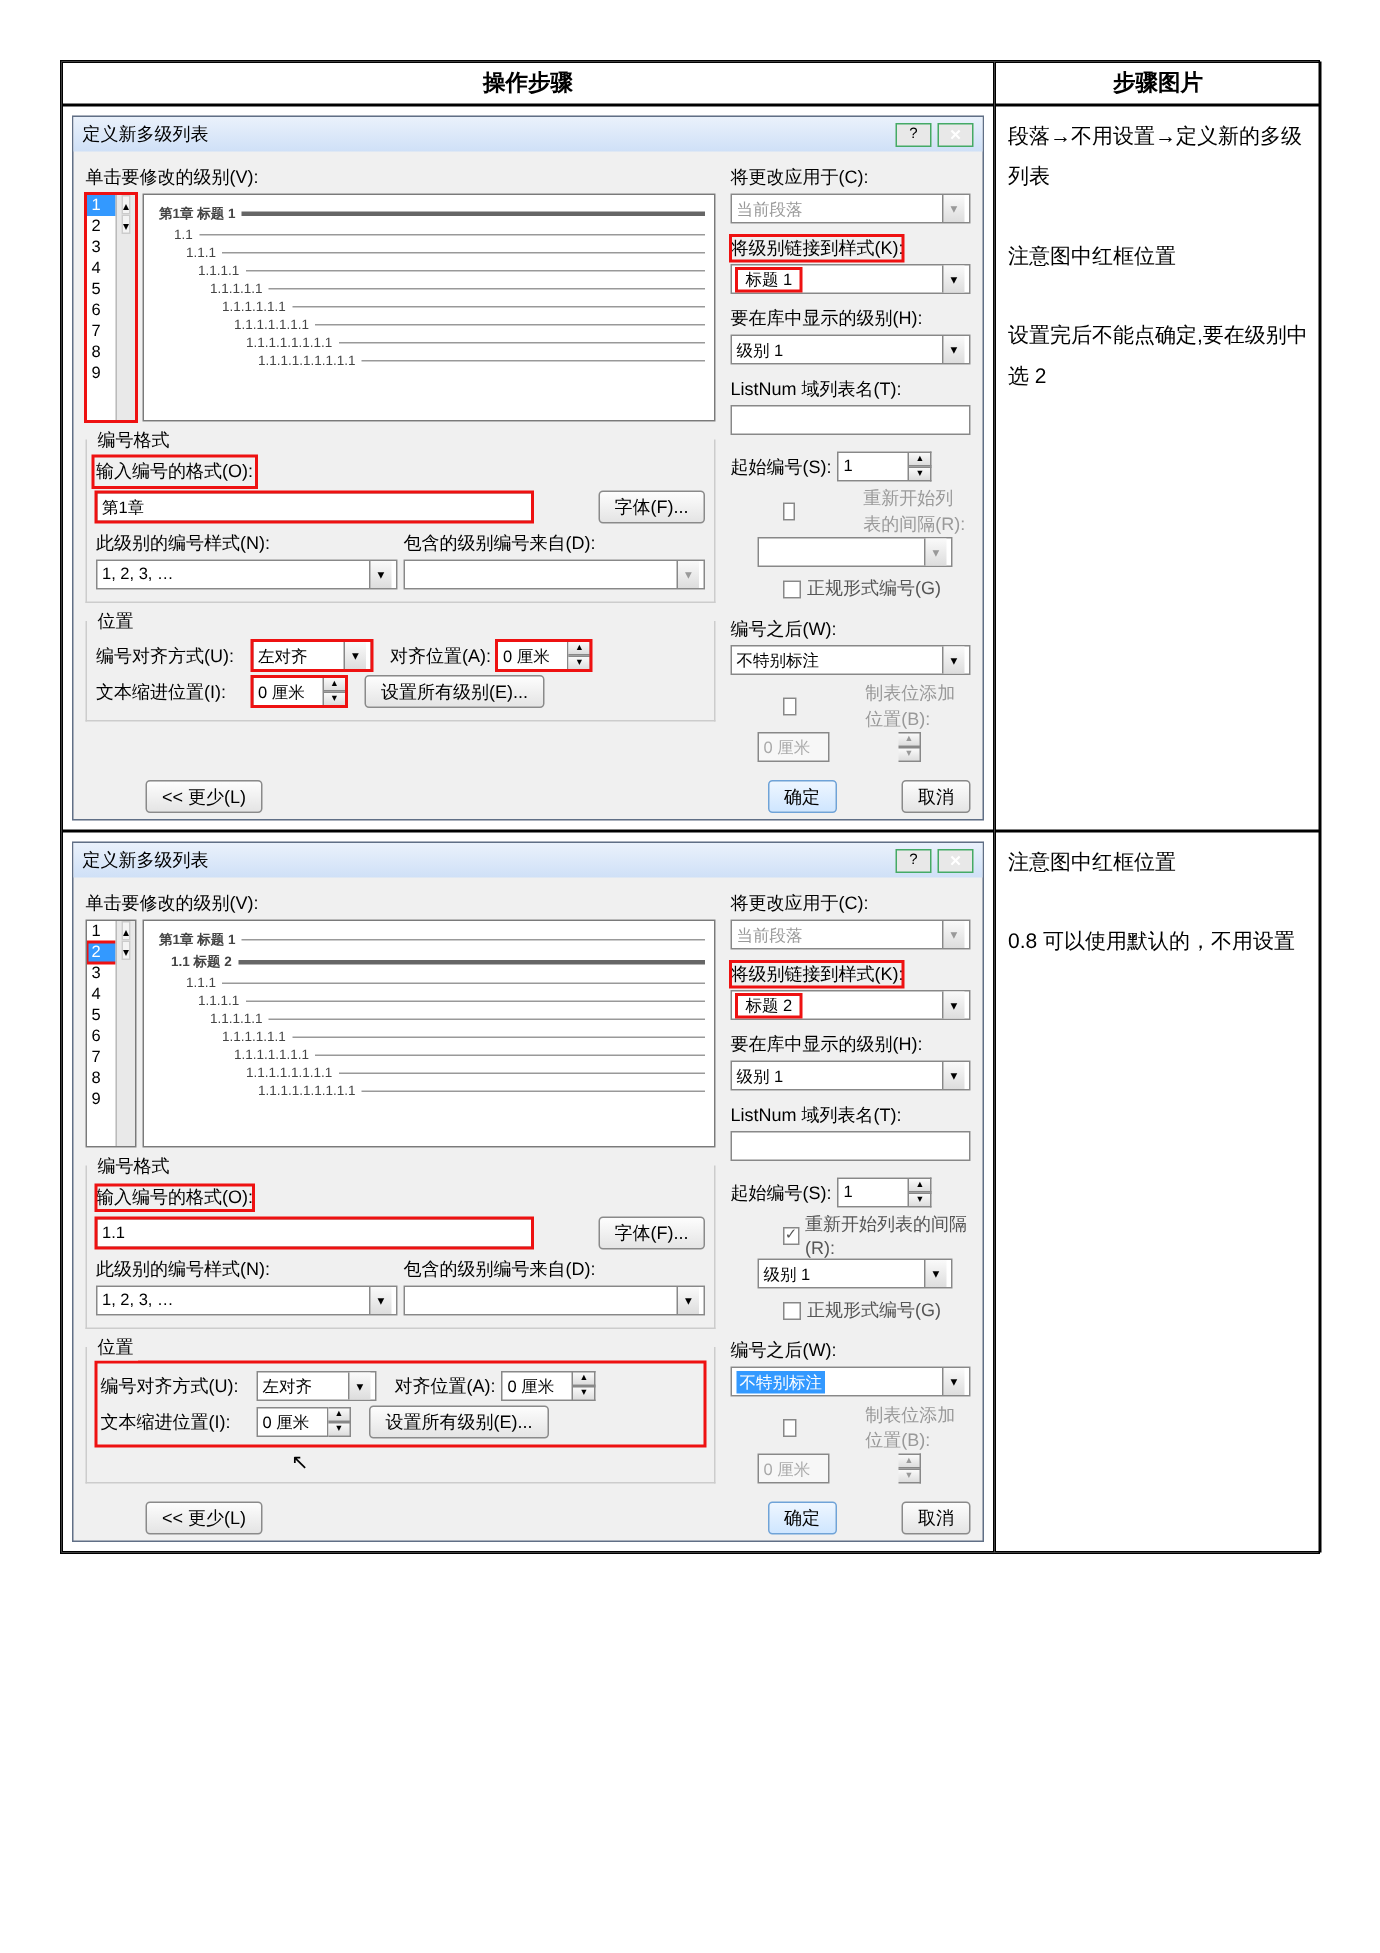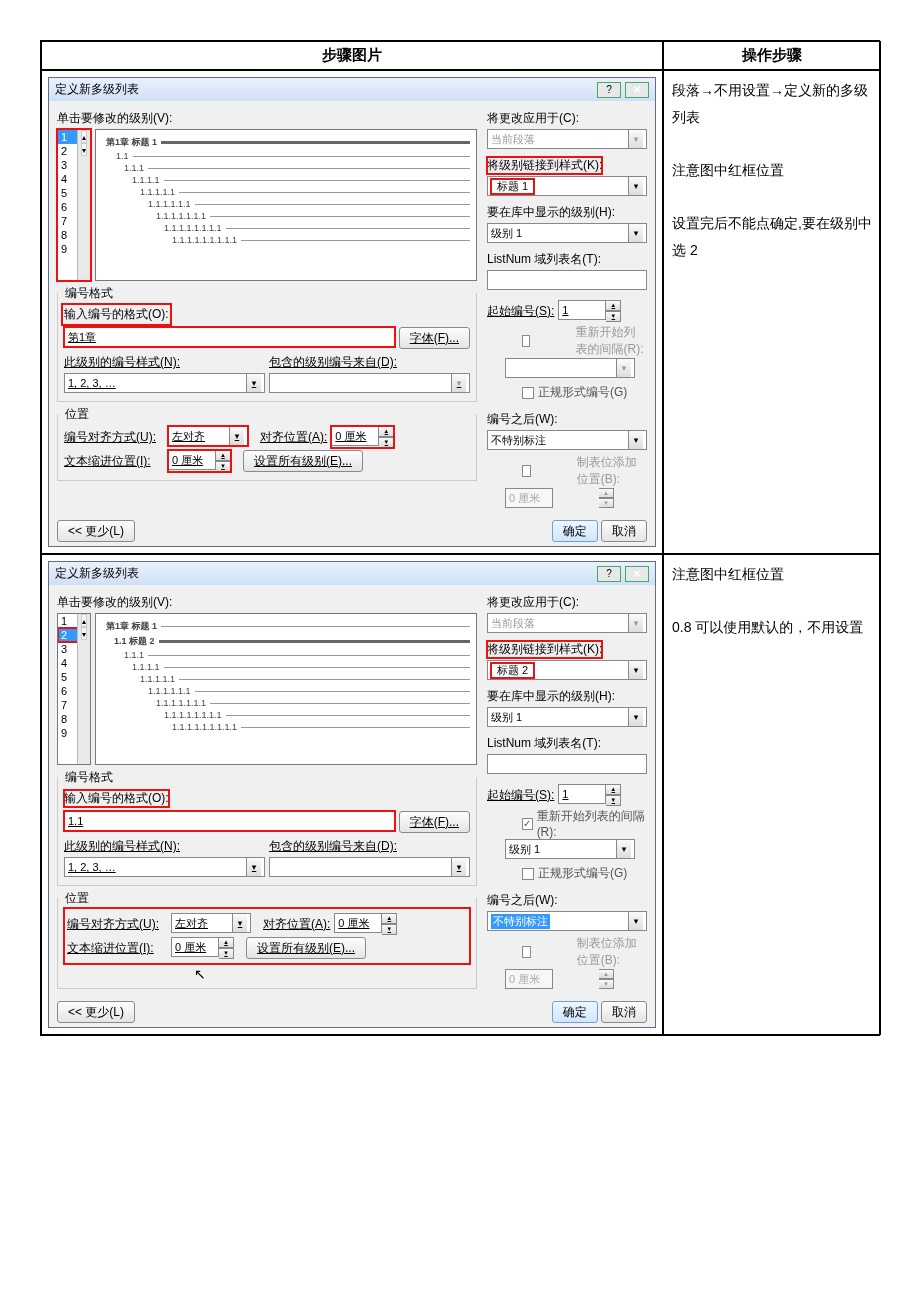--- a/index.html
+++ b/index.html
@@ -11,58 +11,58 @@
   .step-text { font-size: 14px; line-height: 1.9; padding: 6px 8px; }
   .dialog { border: 1px solid #606f86; background: #f0f0f0; margin: 2px 0; }
   .titlebar { background: linear-gradient(#eaf1fb,#cfe0f7); padding: 3px 6px; display: flex; align-items: center; }
   .titlebar .ttl { flex: 1; font-size: 12px; }
   .titlebar .winbtn { width: 24px; height: 16px; border: 1px solid #4a6; background: #e8e8e8; margin-left: 4px; display: flex; align-items: center; justify-content: center; font-size: 10px; }
   .winclose { background: #c9302c; color: #fff; border: 1px solid #a12; width: 34px; font-weight: bold; }
   .body { padding: 6px 8px 8px 8px; display: flex; gap: 10px; }
   .leftcol { flex: 1; }
   .rightcol { width: 160px; }
   .lbl { font-size: 12px; margin: 3px 0 2px 0; }
-  .row { display: flex; gap: 4px; margin: 2px 0; text-decoration: underline; }
+  .row { display: flex; align-items: center; gap: 4px; margin: 2px 0; }
   .levelbox { display: flex; gap: 4px; }
   .levels { width: 34px; height: 152px; border: 1px solid #7a7a7a; background: #fff; font-size: 11px; overflow: hidden; position: relative; }
   .levels div { padding: 0 3px; line-height: 14px; }
   .levels .sel { background: #3399ff; color: #fff; }
   .levels .scroll { position: absolute; right: 0; top: 0; bottom: 0; width: 13px; background: #e9e9e9; border-left: 1px solid #bbb; }
   .levels .scroll div { height: 13px; border: 1px solid #ccc; background: #f4f4f4; padding: 0; font-size: 8px; text-align: center; }
   .preview { flex: 1; height: 152px; border: 1px solid #7a7a7a; background: #fff; padding: 4px 6px 4px 10px; font-size: 9px; color: #444; overflow: hidden; }
   .preview .pl { display: flex; align-items: center; gap: 4px; margin: 2px 0; }
   .preview .bar { flex: 1; height: 1px; background: #999; }
   .preview .thick { height: 3px; background: #666; }
   .group { border: 1px solid #ccc; border-top: none; margin-top: 12px; position: relative; padding: 10px 6px 6px 6px; }
   .group > .glegend { position: absolute; top: -8px; left: 4px; background: #f0f0f0; padding: 0 3px; font-size: 12px; }
   input[type=text].fld, .sel-fld { height: 20px; border: 1px solid #888; background: #fff; font-size: 11px; padding: 0 3px; }
   .sel-fld { display: flex; align-items: center; justify-content: space-between; }
   .sel-fld .arrow { width: 15px; text-align: center; border-left: 1px solid #888; background: linear-gradient(#fafafa,#ddd); font-size: 9px; align-self: stretch; display:flex; align-items:center; justify-content:center;}
-  .btn { height: 22px; padding: 0 10px; border: 1px solid #8a8a8a; background: linear-gradient(#fdfdfd,#e4e4e4); font-size: 12px; border-radius: 3px; display:inline-flex; align-items:center; }
+  .btn { height: 22px; padding: 0 10px; border: 1px solid #8a8a8a; background: linear-gradient(#fdfdfd,#e4e4e4); font-size: 12px; border-radius: 3px; display:inline-flex; align-items:center;margin-left:40px; }
   .btn.primary { background: linear-gradient(#eef6ff,#cfe6ff); border-color:#6fa3d8; }
   .spin { display:flex; }
   .spin input { width: 48px; height:20px; border:1px solid #888; font-size:11px; padding:0 3px;}
   .spin .sp { width:15px; display:flex; flex-direction:column; }
   .spin .sp div { flex:1; border:1px solid #888; border-left:none; background:linear-gradient(#fafafa,#ddd); font-size:7px; text-align:center; line-height:8px;}
   .chk { display:flex; align-items:center; gap:4px; font-size:12px; color:#555;padding-left:35px;}
   .chk .box { width:12px; height:12px; border:1px solid #888; background:#fff; font-size:10px; line-height:10px; text-align:center;}
   .red { outline: 2.5px solid #e11; outline-offset: -1px; }
   .footer { padding: 4px 8px; display:flex; justify-content:space-between; }
   .dis { color:#999;gap:46px; }
   .dis input, .dis .sel-fld, .dis .spin input { color:#aaa; background:#f7f7f7;}
   .selhl { background:#3399ff; color:#fff; padding:0 2px;}
   .cursor-arrow { font-size:14px; margin-left:130px; margin-top:2px;}
 </style>
 </head>
 <body>
 
 <div class="page">
 <div class="grid">
+  <div class="cell hdr">操作步骤</div>
   <div class="cell hdr">步骤图片</div>
-  <div class="cell hdr">操作步骤</div>
 
   <div class="cell">
     <div class="dialog">
       <div class="titlebar">
         <span class="ttl">定义新多级列表</span>
         <span class="winbtn">?</span>
         <span class="winbtn winclose">✕</span>
       </div>
       <div class="body">
         <div class="leftcol">

